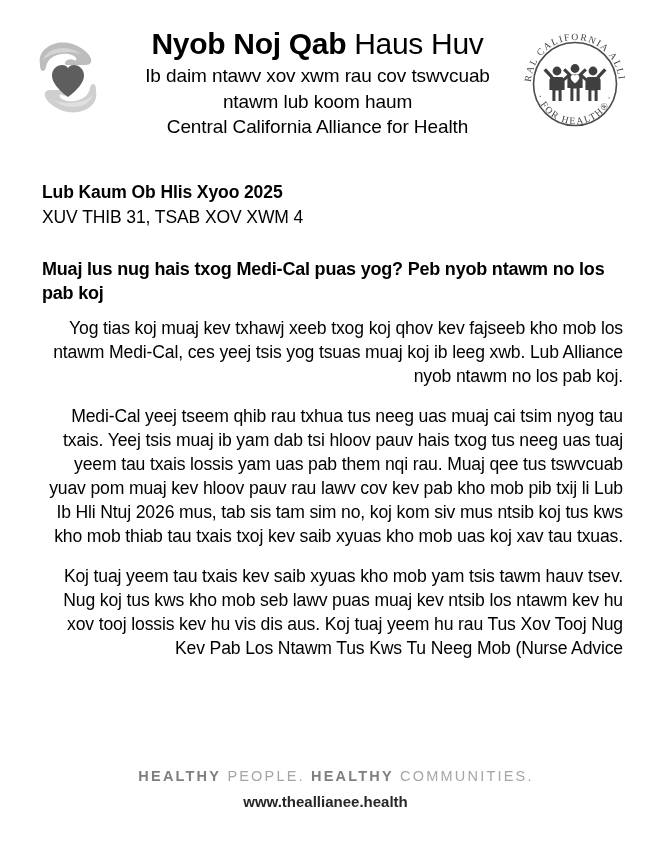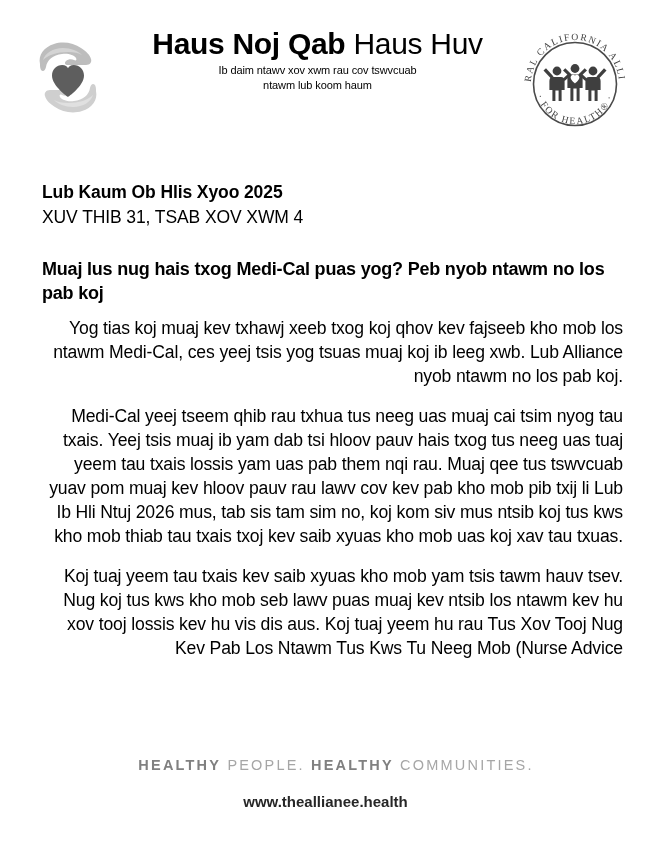--- a/index.html
+++ b/index.html
@@ -41,21 +41,21 @@
   .brand-title {
     font-size: 30px;
     line-height: 1.08;
     letter-spacing: -0.3px;
     white-space: nowrap;
     margin-bottom: 3px;
   }
   .brand-title .bold { font-weight: bold; }
   .brand-title .light { font-weight: normal; margin-top: 28px; }
   .brand-sub {
-    font-size: 11px;
+    font-size: 19px;
     line-height: 1.33;
     font-weight: normal;
     letter-spacing: -0.1px;
   }
 
   .seal {
     width: 120px;
     flex: 0 0 120px;
     padding-top: 4px;
     display: flex;
@@ -103,21 +103,21 @@
   .footer {
     position: absolute;
     left: 0;
     right: 0;
     bottom: 32px;
     text-align: center;
   }
   .tagline {
     font-size: 14.5px;
     letter-spacing: 2.2px;
-    margin-bottom: 20px;
+    margin-bottom: 9px;
     white-space: nowrap;
     padding-left: 21px;
   }
   .tagline .strong {
     font-weight: bold;
     color: #808080;
   }
   .tagline .soft {
     font-weight: normal;
     color: #a6a6a6;
@@ -142,24 +142,25 @@
 
       <path d="M74 57 C76 66 70 74 60 77 C51 80 40 78 33 73 C28 70 24 66 23 62 C22 59 24 56 28 56 L46 56 C49 56 50 58 48 60 C46 62 42 62 40 61 C38 60 37 61 38 63 C40 66 46 68 52 67 C61 66 67 61 68 54 C69 50 71 49 73 51 C74 53 74 55 74 57 Z" fill="#cfcfcf"></path>
       <path d="M71 61 C69 68 61 73 51 73 C43 73 36 70 32 66 C35 68 40 69 46 69 C57 69 66 66 71 61 Z" fill="#e0e0e0"></path>
 
       <path d="M46 63 C46 63 30 52 30 41.5 C30 35.5 34.6 31 40.2 31 C43.4 31 45.2 32.7 46 34.3 C46.8 32.7 48.6 31 51.8 31 C57.4 31 62 35.5 62 41.5 C62 52 46 63 46 63 Z" fill="#5e5e5e"></path>
     </svg>
   </div>
 
   <div class="masthead-text">
     <div class="brand-title">
-      <span class="bold">Haus Noj Qab</span><span class="light"> Haus Huv</span>
+      <span class="bold">Nyob Noj Qab</span><span class="light"> Haus Huv</span>
     </div>
     <div class="brand-sub">Ib daim ntawv xov xwm rau cov tswvcuab</div>
     <div class="brand-sub">ntawm lub koom haum</div>
+    <div class="brand-sub">Central California Alliance for Health</div>
   </div>
 
   <div class="seal">
     <svg width="116" height="116" viewBox="0 0 116 116" aria-hidden="true">
       <defs>
         <path id="arcTop" d="M 14 58 A 44 44 0 0 1 102 58" fill="none"></path>
         <path id="arcBot" d="M 18 58 A 40 40 0 0 0 98 58" fill="none"></path>
       </defs>
       <circle cx="58" cy="58" r="41.5" fill="none" stroke="#4a4a4a" stroke-width="1.6"></circle>
 

